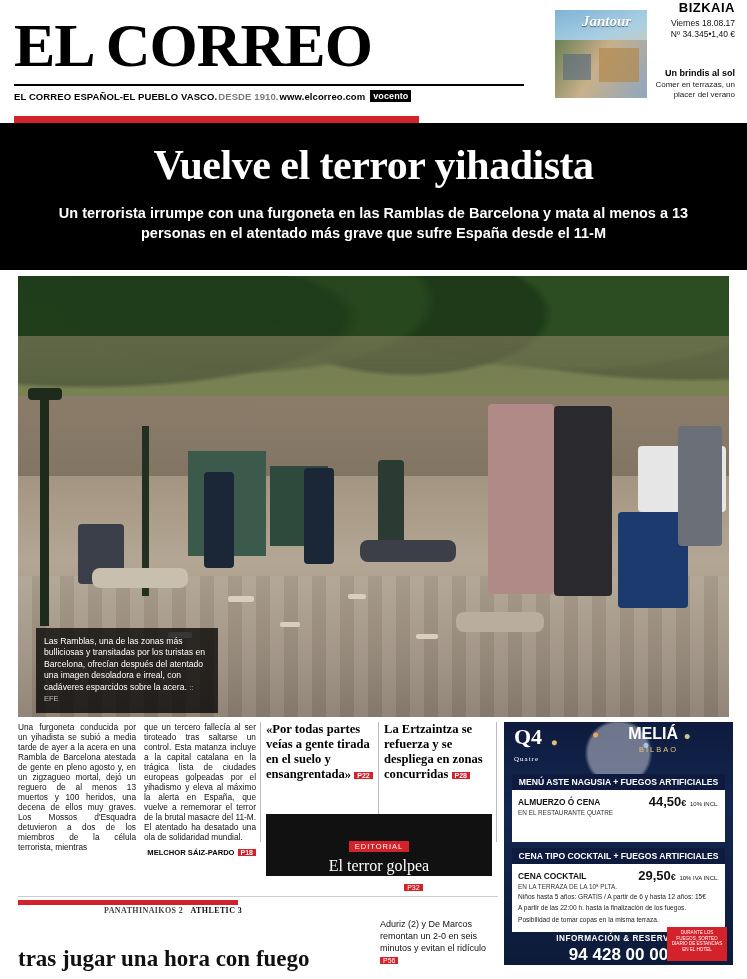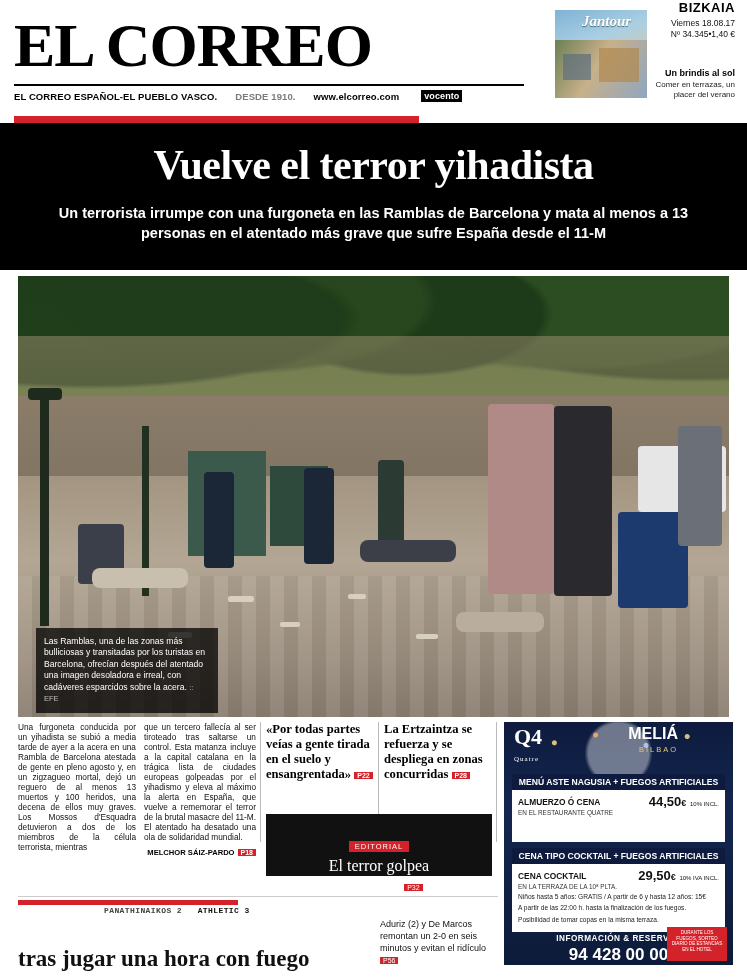--- a/index.html
+++ b/index.html
@@ -28,21 +28,21 @@
   .logo-rule {
     position: absolute; left: 14px; top: 84px; width: 510px; height: 2px; background: #000;
   }
   .subline {
     position: absolute; left: 14px; top: 90px;
     font-family: "Liberation Sans", sans-serif;
     font-size: 9.5px;
     font-weight: bold;
     letter-spacing: 0.1px;
     color: #000;
-    display: flex; align-items: center; gap: 18px;
+    display: flex; align-items: center; gap: 1px;
   }
   .subline .grey { color: #7a7a7a; }
   .subline .url { color: #000; }
   .vocento {
     font-family: "Liberation Sans", sans-serif;
     font-size: 9px; font-weight: bold;
     background: #000; color: #fff; padding: 1px 3px 1px 3px; margin-left: 4px;
   }
 
   
@@ -218,21 +218,21 @@
   .ad-foot { position:absolute; left:8px; top:212px; width:213px; }
   .ad-foot .info { font-family:"Liberation Sans",sans-serif; font-size:8.2px; font-weight:bold; color:#fff; text-align:center; letter-spacing:.5px;}
   .ad-foot .phone { font-family:"Liberation Sans",sans-serif; font-size:17px; font-weight:bold; color:#fff; text-align:center; margin-top:2px;}
   .ad-badge { position:absolute; right:6px; bottom:4px; width:60px; height:34px; background:#d3222a; color:#fff;
     font-family:"Liberation Sans",sans-serif; font-size:4.6px; line-height:5.6px; padding:3px; text-align:center;}
 
   
   .sportbar { position:absolute; left:18px; top:900px; width:220px; height:5px; background:#d3222a; }
   .sportkick {
     position:absolute; left:104px; top:906px;
-    font-family:Liberation Mono, monospace; font-size:8px; font-weight:bold; letter-spacing:.4px; color:#444;
+    font-family:Liberation Serif, serif; font-size:8px; font-weight:bold; letter-spacing:.4px; color:#444;
   }
   .sportkick b { color:#111; }
   .sporthead {
     position:absolute; left:18px; top:918px; width:350px;
     font-family:"Liberation Serif",serif; font-weight:bold; font-size:23px; line-height:27px; color:#111;
   }
   .sportsub {
     position:absolute; left:380px; top:918px; width:118px;
     font-family:"Liberation Sans",sans-serif; font-size:9px; line-height:12px; color:#111;
   }

